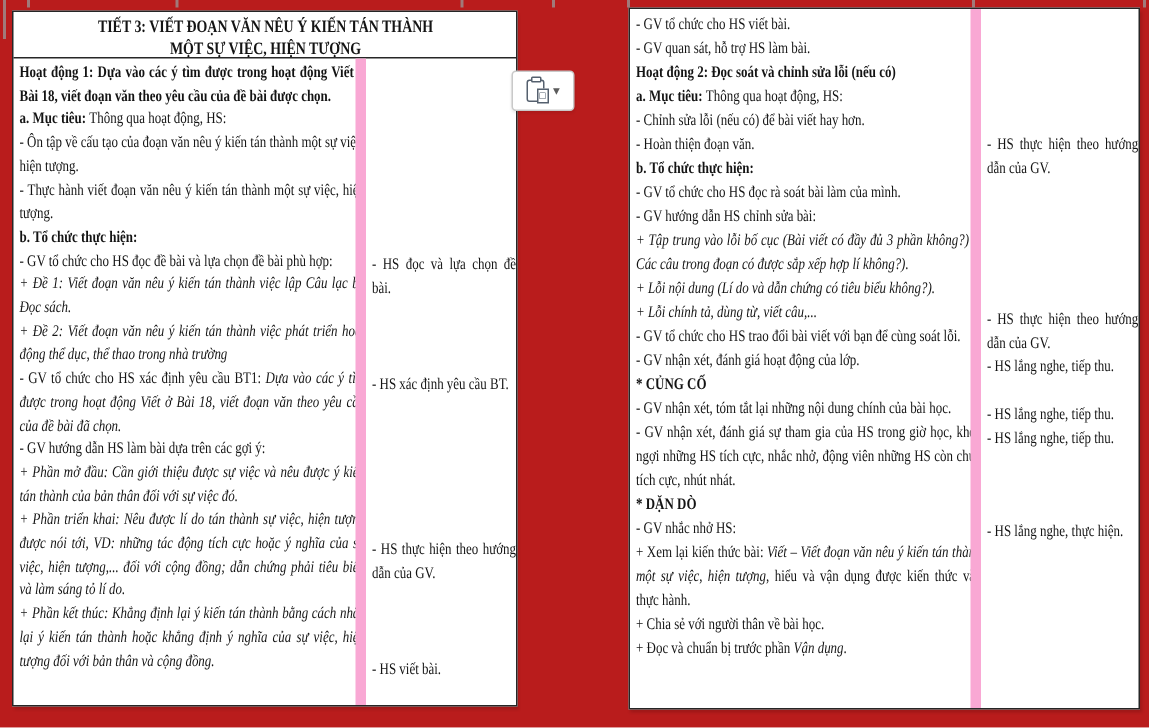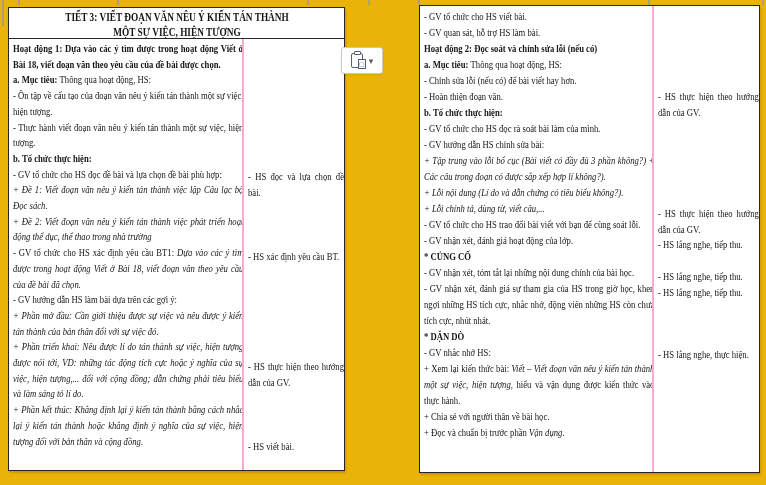--- a/index.html
+++ b/index.html
@@ -1,36 +1,36 @@
 <!DOCTYPE html>
 <html><head>
 <meta charset="utf-8">
 <style>
   * { margin:0; padding:0; box-sizing:border-box; }
   html,body { background:#ffffff; }
   body { width:766px; height:485px; overflow:hidden;
          font-family:"Liberation Serif","DejaVu Serif",serif; color:#141414; }
-  .screen { position:relative; width:766px; height:485px; background:#eab308; overflow:hidden; }
+  .screen { position:relative; width:766px; height:485px; background:#b91c1c; overflow:hidden; }
 
   .tick { position:absolute; top:0; width:2px; background:#9a9a9a; opacity:.75; }
 
   .doc-table { position:absolute; border:1px solid #262626; background:#fff;
                box-shadow:1px 2px 2px rgba(0,0,0,0.15); }
   .page-left  { left:8px;   top:7px; width:337px; height:464px; }
   .page-right { left:419px; top:5px; width:341px; height:468px; }
 
   .title-row { height:31px; border-bottom:1px solid #262626; overflow:hidden; }
   .title-tx  { width:420px; transform:scaleX(0.8); transform-origin:0 0;
                text-align:center; font-weight:bold; font-size:11.6px;
                line-height:15px; padding-top:2px; }
 
   .body-row { display:flex; height:431px; }
   .page-right .body-row { height:466px; }
 
-  .main-cell { width:235px; border-right:2px solid #f9a8d4; padding:2px 0 0 4px; overflow:hidden; }
+  .main-cell { width:235px; border-right:7px solid #f9a8d4; padding:2px 0 0 4px; overflow:hidden; }
   .page-right .main-cell { width:234px; }
   .main-tx { width:288px; transform:scaleX(0.8); transform-origin:0 0; }
 
   .notes-cell { flex:1; position:relative; overflow:hidden; }
   .notes-tx { position:absolute; top:0; left:4px; width:120px; height:100%;
               transform:scaleX(0.8); transform-origin:0 0; }
   .page-right .notes-tx { width:126px; }
 
   .para { font-size:10.8px; text-align:justify; }
   .page-left  .para { line-height:15.7px; }

